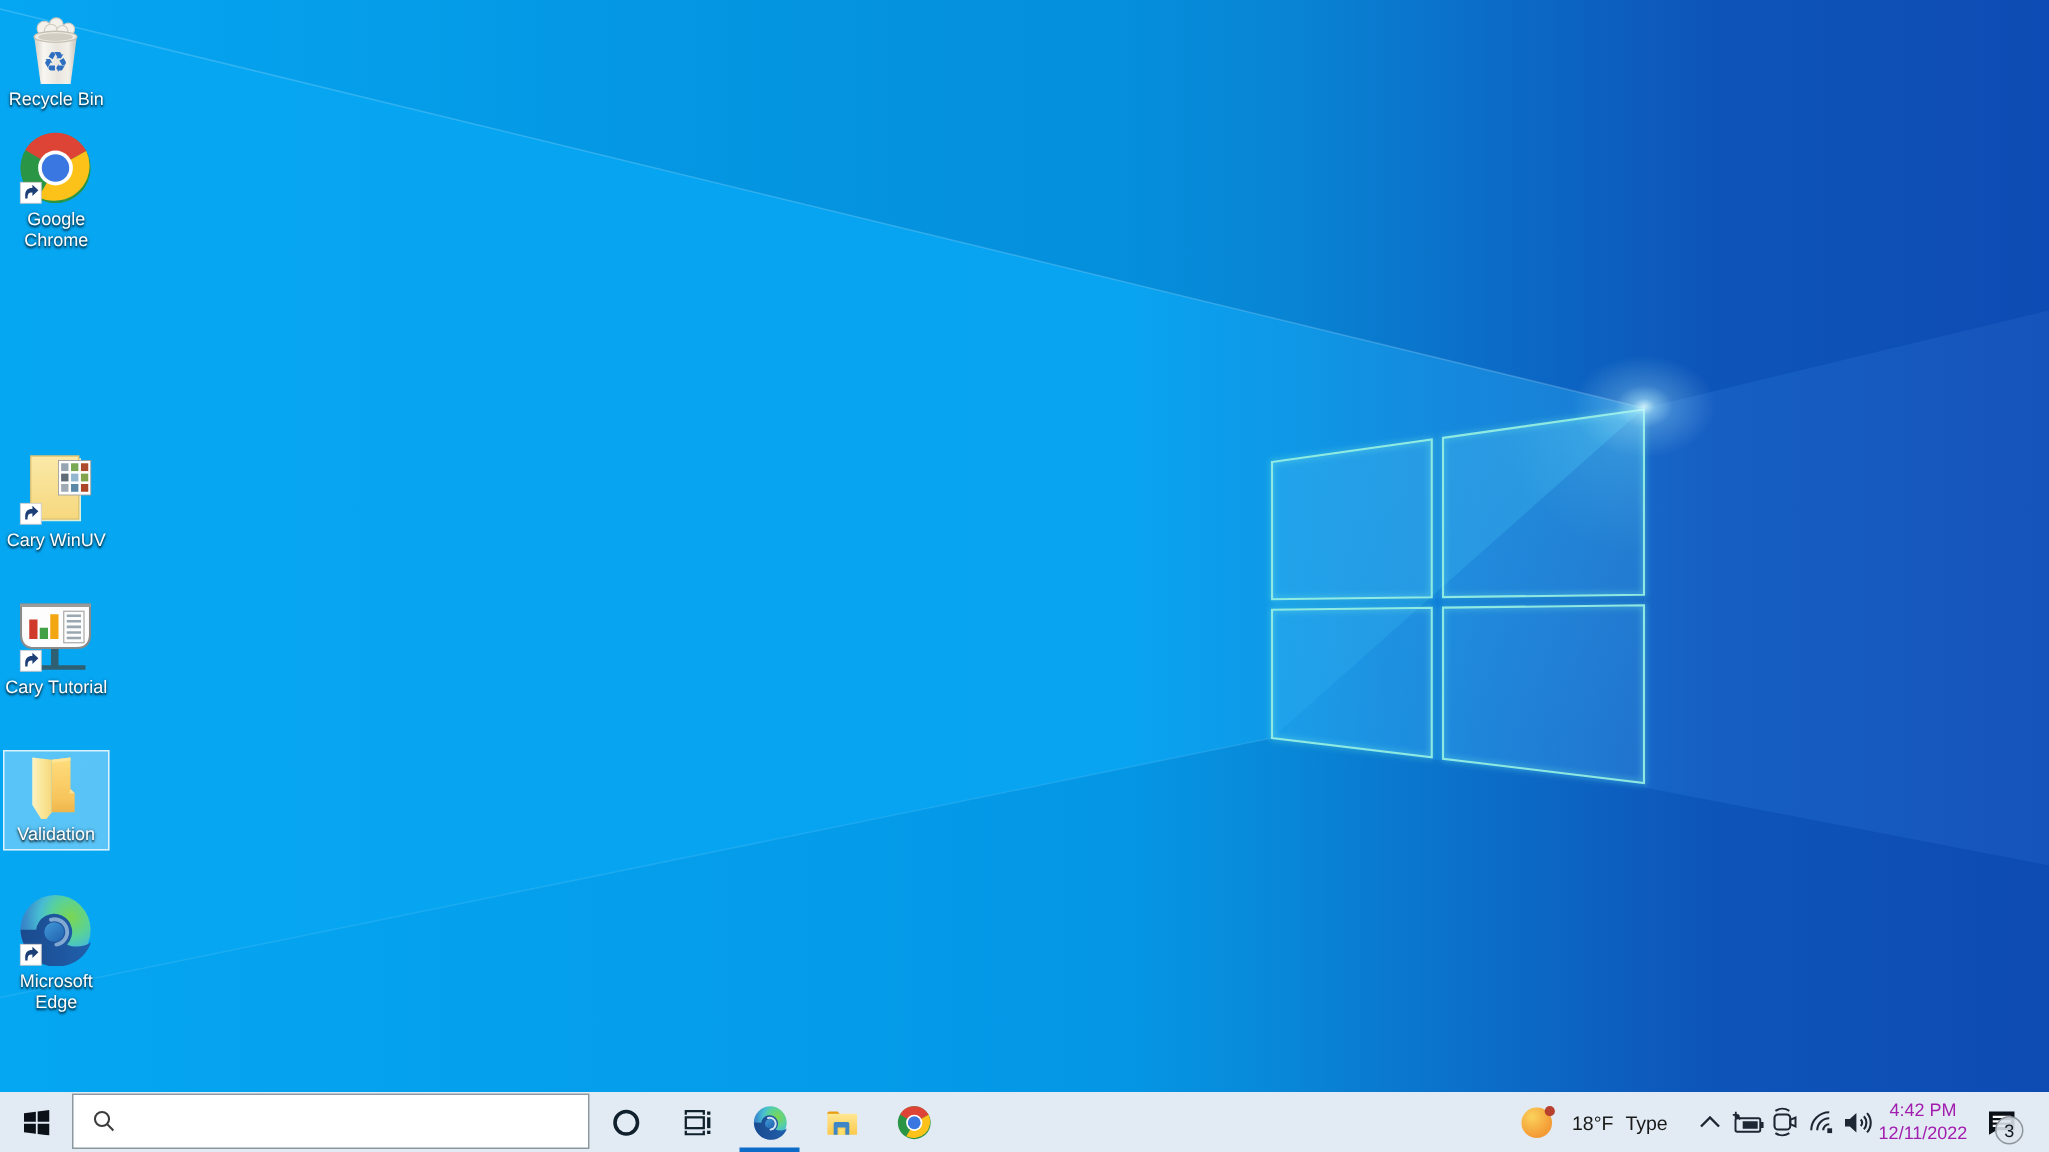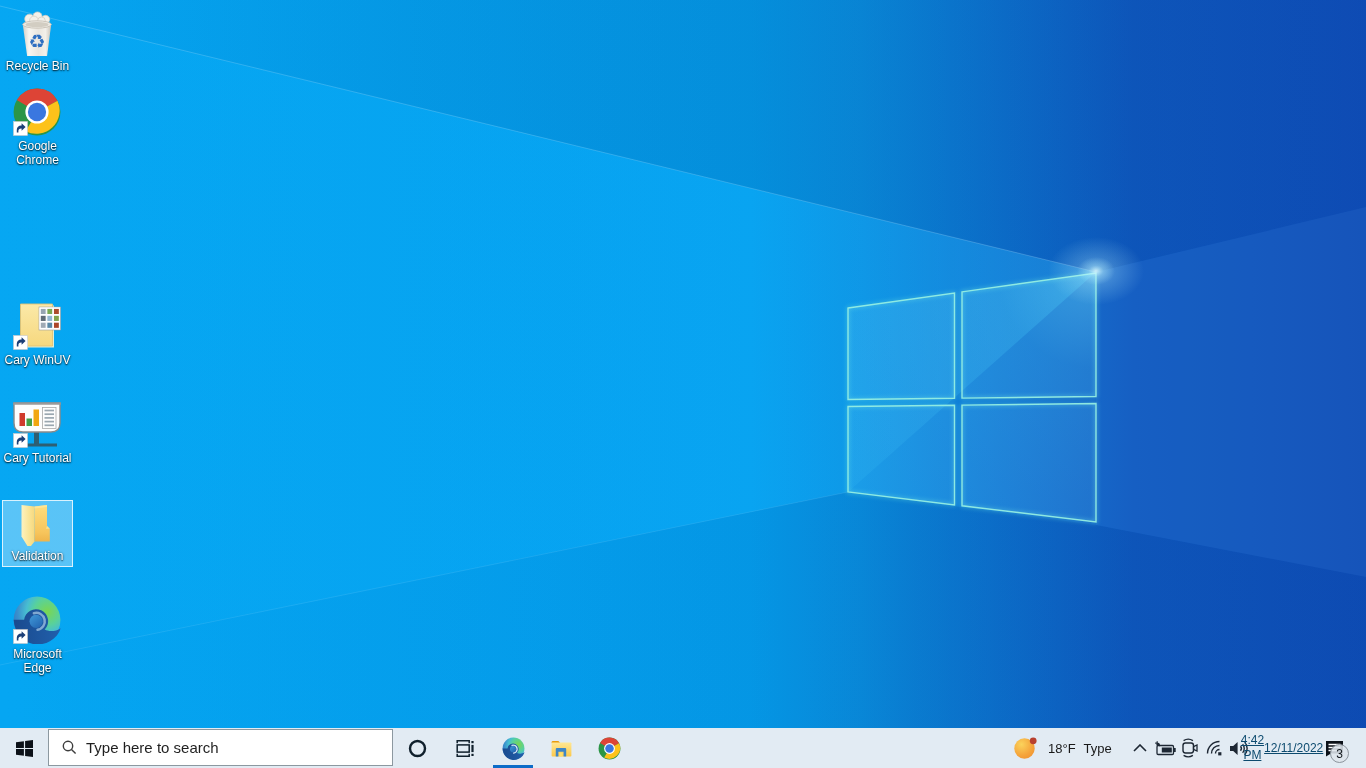--- a/index.html
+++ b/index.html
@@ -29,22 +29,22 @@
   .searchbox svg{margin-left:13px;flex:0 0 auto;}
   .searchbox input{border:none;outline:none;background:transparent;
     font-family:"Liberation Sans",sans-serif;font-size:15px;color:#1f1f1f;
     margin-left:9px;width:250px;padding:0;}
   .searchbox input::placeholder{color:#1f1f1f;opacity:1;}
   .edge-underline{position:absolute;left:493px;top:37px;width:40px;height:3px;
     background:#0c6cc8;}
   .tray-item{position:absolute;top:0;height:40px;display:flex;align-items:center;}
   .weather{display:flex;align-items:center;}
   .weather-text{font-size:13px;color:#191919;}
-  .clock{flex-direction:row;justify-content:center;text-align:center;
-    font-size:12px;color:#0c4a6e;line-height:15px;text-decoration:underline;}
+  .clock{flex-direction:column;justify-content:center;text-align:center;
+    font-size:12px;color:#a21caf;line-height:15px;}
   .badge{position:absolute;left:1330px;top:744px;width:19px;height:19px;
     border-radius:50%;background:rgba(222,229,236,.88);border:1px solid #8d959d;
     box-sizing:border-box;font-size:12px;color:#14191e;display:flex;
     align-items:center;justify-content:center;}
 </style>
 </head>
 <body>
 
 <div class="screen">
 
@@ -323,21 +323,20 @@
           <polygon points="9.1,9.1 17,9.1 17,17 9.1,16"></polygon>
         </g>
       </svg>
     </div>
 
     <div class="searchbox">
       <svg width="15" height="15" viewBox="0 0 15 15">
         <circle cx="6" cy="6" r="4.7" fill="none" stroke="#3d3d3d" stroke-width="1.4"></circle>
         <line x1="9.5" y1="9.5" x2="13.6" y2="13.6" stroke="#3d3d3d" stroke-width="1.4"></line>
       </svg>
-      <input type="text" placeholder="Type here to search" style="">
     </div>
 
     <div class="tb-btn" style="left:393px;width:48px">
       <svg width="19" height="19" viewBox="0 0 19 19">
         <circle cx="9.5" cy="9.5" r="7.5" fill="none" stroke="#10202c" stroke-width="2.4"></circle>
       </svg>
     </div>
 
     <div class="tb-btn" style="left:441px;width:48px">
       <svg width="18" height="17" viewBox="0 0 18 17">

